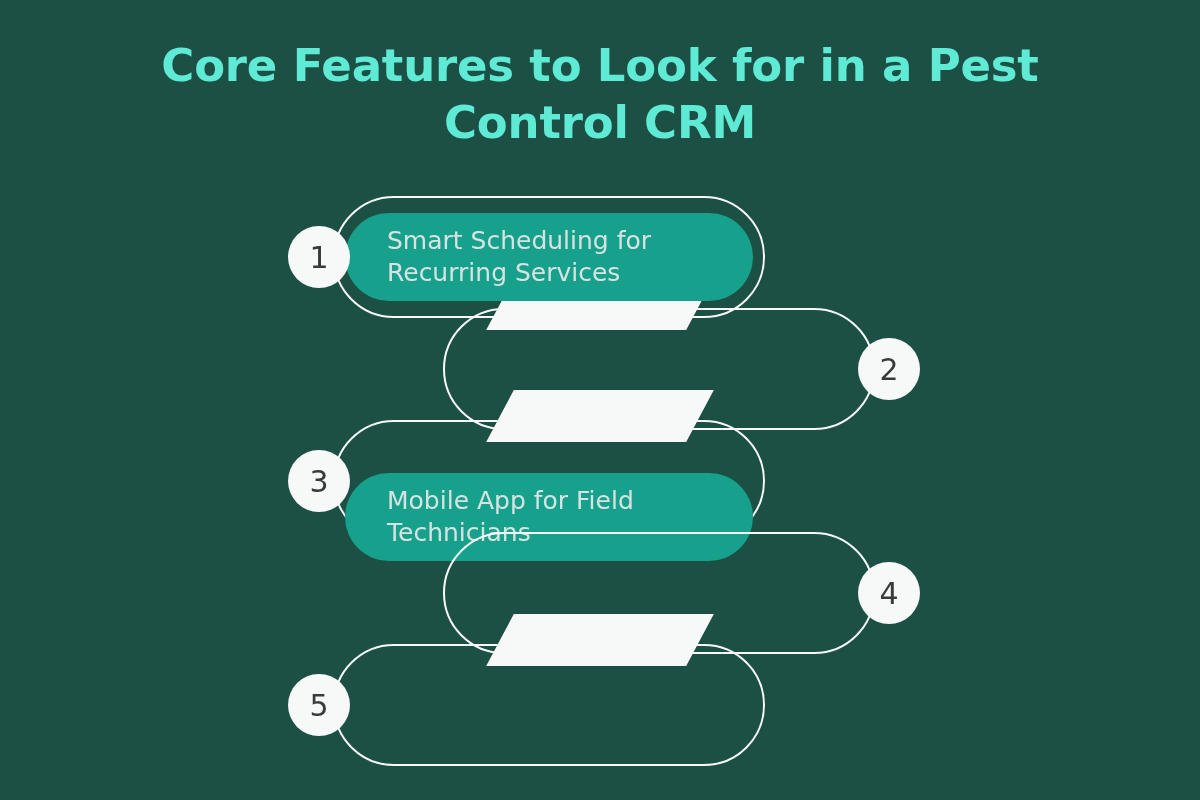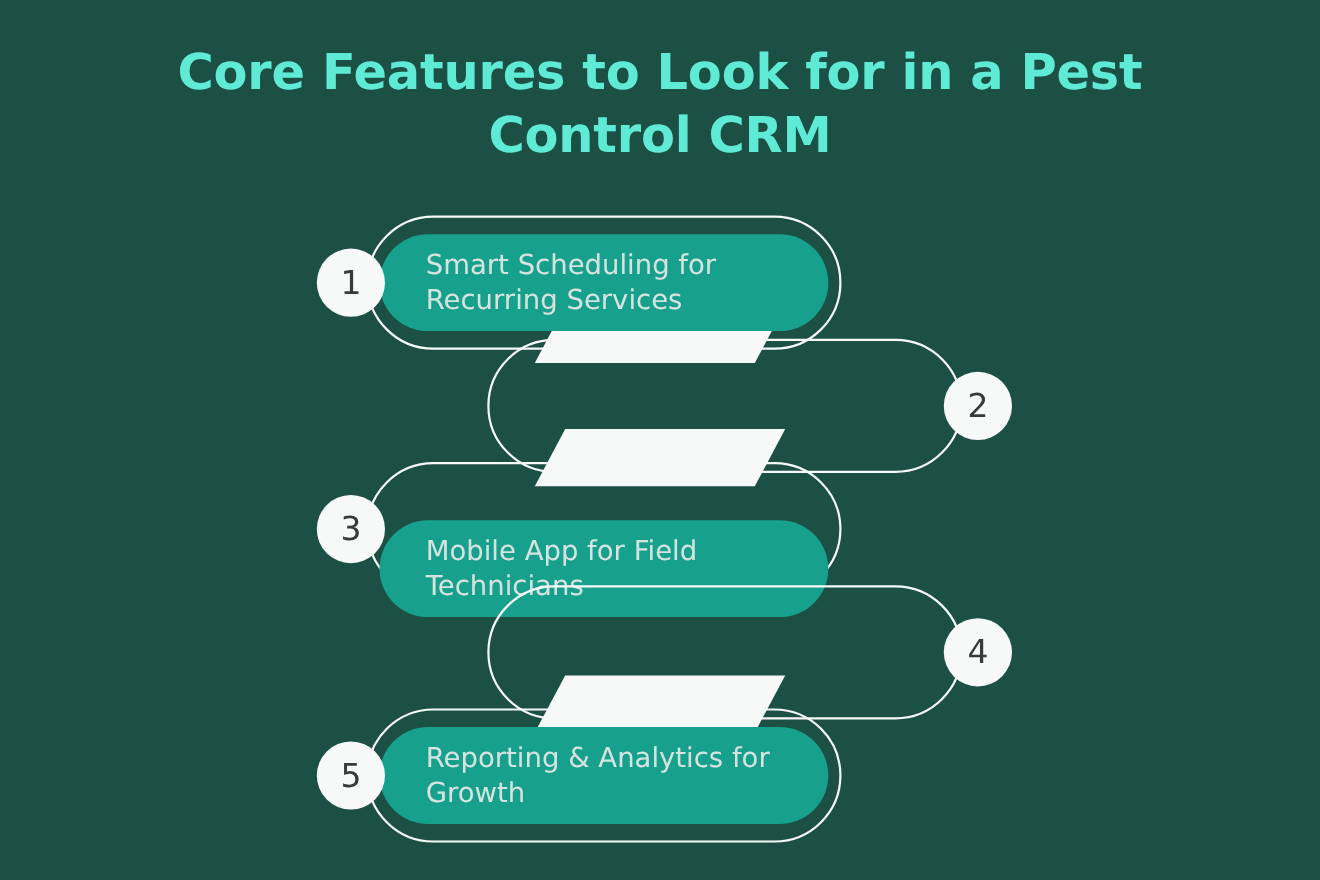--- a/index.html
+++ b/index.html
@@ -141,22 +141,19 @@
       </div>
       <div class="ribbon" style="left: 500px; top: 614px; width: 200px; height: 52px; transform: skewX(-28deg);"></div>
       <div class="step align-right" style="top: 0px; left: 0px;">
         <div class="frame" style="left: 443px; top: 532px; width: 432px; height: 122px;"></div>
         <div class="badge" style="top: 562px; left: 858px;">
           <span>4</span>
         </div>
       </div>
       <div class="step align-left" style="top: 0px; left: 0px;">
         <div class="frame" style="left: 333px; top: 644px; width: 432px; height: 122px;"></div>
-        <div class="pill" style="left: 345px; top: 661px; width: 408px; height: 88px;">
-          <div class="pill-text">Reporting &amp; Analytics for Growth</div>
-        </div>
         <div class="badge" style="top: 674px; left: 288px;">
           <span>5</span>
         </div>
       </div>
     </div>
 
 </div>
 
 </body></html>

